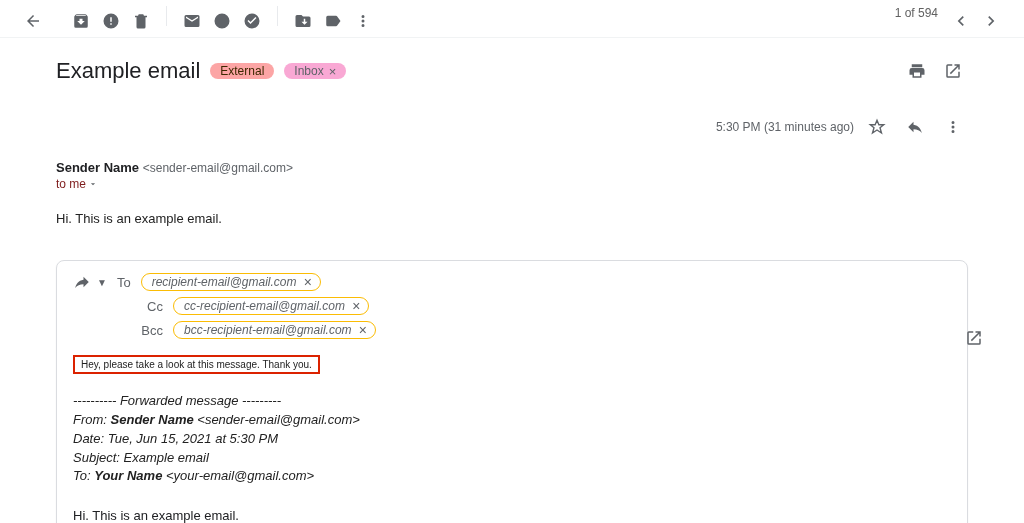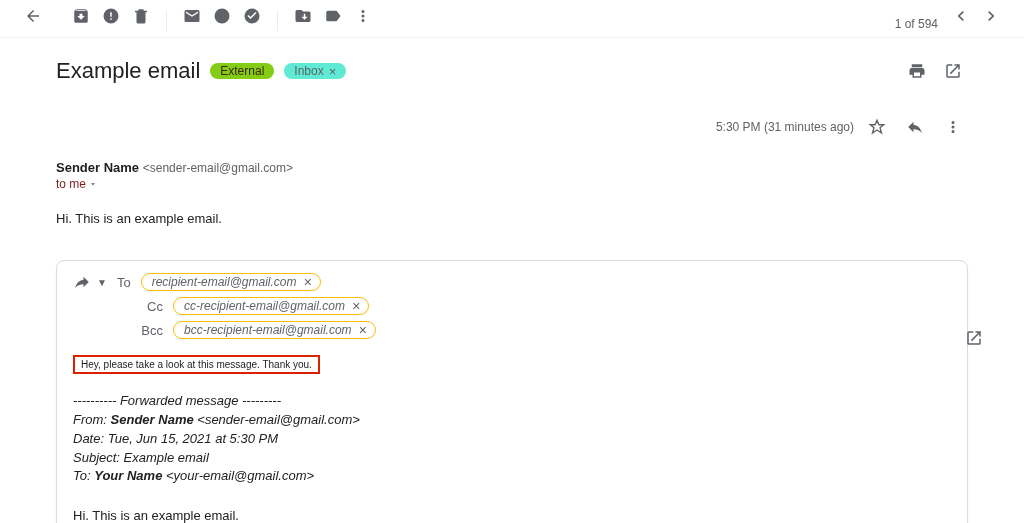--- a/index.html
+++ b/index.html
@@ -6,21 +6,21 @@
   body {
     margin: 0;
     font-family: Arial, Helvetica, sans-serif;
     font-size: 13px;
     color: #202124;
     background: #fff;
     width: 1024px;
   }
   .toolbar {
     display: flex;
-    align-items: flex-end;
+    align-items: flex-start;
     padding: 6px 18px;
     border-bottom: 1px solid #f1f3f4;
     height: 38px;
   }
   .icon-btn {
     width: 30px; height: 30px;
     display: inline-flex; align-items: center; justify-content: center;
     color: #5f6368;
     cursor: pointer;
     border-radius: 50%;
@@ -34,22 +34,22 @@
   .spacer { flex: 1; }
   .counter { color: #616161; font-size: 12px; margin-right: 8px;}
   .main { padding: 18px 56px 22px 56px; }
   .subject-row { display: flex; align-items: center; gap: 10px; }
   .subject { font-size: 22px; font-weight: 400; }
   .badge {
     display: inline-flex; align-items: center;
     padding: 1px 10px; border-radius: 11px;
     font-size: 12px;
   }
-  .badge.external { background: #84cc16; color: #3c2800; font-weight: 500;}
-  .badge.inbox { background: #5eead4; color: #5f6368; }
+  .badge.external { background: #fca5a5; color: #3c2800; font-weight: 500;}
+  .badge.inbox { background: #f9a8d4; color: #5f6368; }
   .badge .x { margin-left: 5px; cursor: pointer; font-size: 13px; line-height:1;}
   .subject-actions { display:flex; gap:6px;}
   .sender-row {
     display: flex; align-items: flex-start;
     margin-top: 26px;
   }
   .sender-left { flex: 1; margin-top: 48px; }
   .sender-name { font-weight: 700; font-size: 13px;}
   .sender-email { color: #5f6368; font-size: 12px; }
   .to-line { color: #7f1d1d; font-size: 12px; margin-top: 2px; display:flex; align-items:center; gap:2px;}

